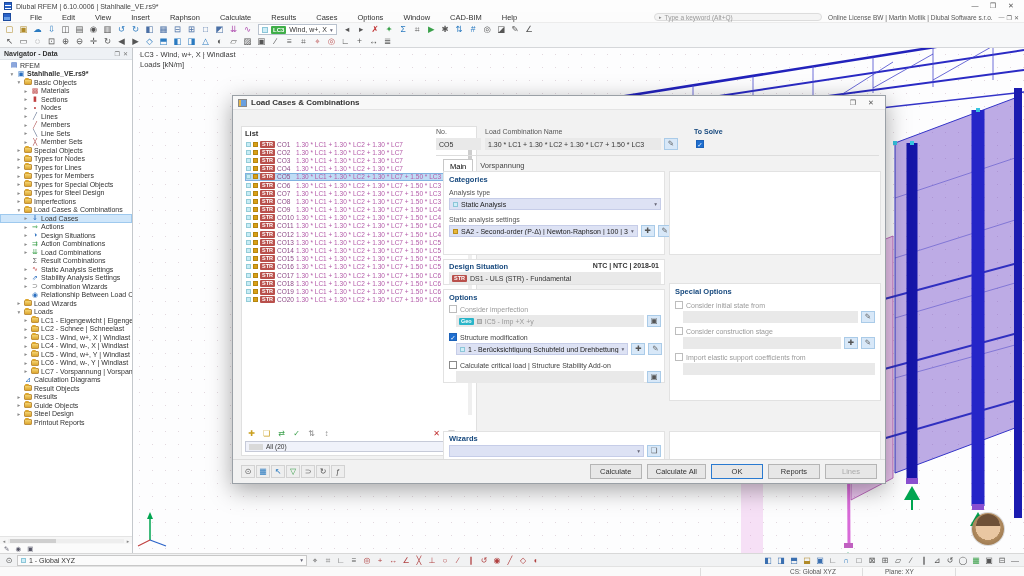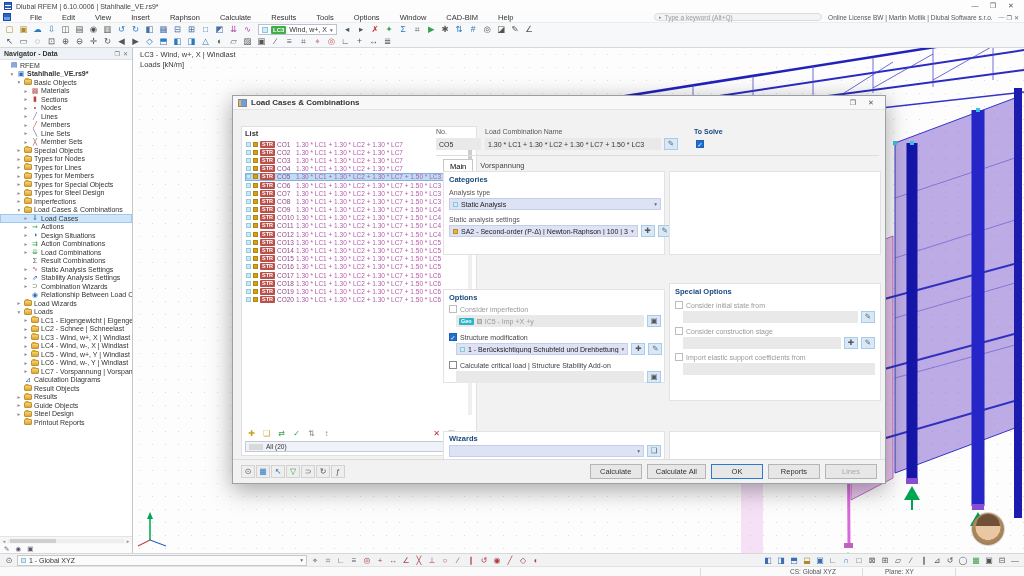--- a/index.html
+++ b/index.html
@@ -157,21 +157,21 @@
   <div id="menubar">
     <span class="mb-ico"></span>
     <div id="menu-items">
         <span class="menu-item">File</span>
         <span class="menu-item">Edit</span>
         <span class="menu-item">View</span>
         <span class="menu-item">Insert</span>
         <span class="menu-item">Raphson</span>
         <span class="menu-item">Calculate</span>
         <span class="menu-item">Results</span>
-        <span class="menu-item">Tools</span>
+        <span class="menu-item">Cases</span>
         <span class="menu-item">Options</span>
         <span class="menu-item">Window</span>
         <span class="menu-item">CAD-BIM</span>
         <span class="menu-item">Help</span>
       </div>
     <div class="mb-right">
       <div class="searchbox">
         <span class="sarr">▸</span>
         <span class="stxt">Type a keyword (Alt+Q)</span>
       </div>
@@ -789,20 +789,28 @@
           <div class="ddl" style="flex:1;">
             <span class="swatch y"></span>
             <span style="white-space:nowrap;overflow:hidden;">SA2 - Second-order (P-Δ) | Newton-Raphson | 100 | 3</span>
             <span class="chev">▾</span>
           </div>
           <span class="sbtn">✚</span>
           <span class="sbtn">✎</span>
         </div>
       </div>
 
+      <div class="grp" style="left:210px;top:136px;width:222px;height:26px;">
+        <span class="h" style="position:absolute;left:5px;top:2px;">Design Situation</span>
+        <span style="position:absolute;right:5px;top:2px;font-size:7px;font-weight:bold;color:#333;">NTC | NTC | 2018-01</span>
+        <div class="fld" style="position:absolute;left:5px;top:12px;width:212px;">
+          <span class="badge b-str">STR</span>
+          <span>DS1 - ULS (STR) - Fundamental</span>
+        </div>
+      </div>
 
       <div class="grp" style="left:210px;top:166px;width:222px;height:94px;">
         <span class="h" style="position:absolute;left:5px;top:3px;">Options</span>
         <div class="rowflex" style="left:5px;top:15px;">
           <span class="cb dis"></span>
           <span class="cbl dis">Consider imperfection</span>
         </div>
         <div class="rowflex" style="left:12px;top:25px;width:205px;">
           <div class="fld dis" style="flex:1;">
             <span class="badge b-geo">Geo</span>

